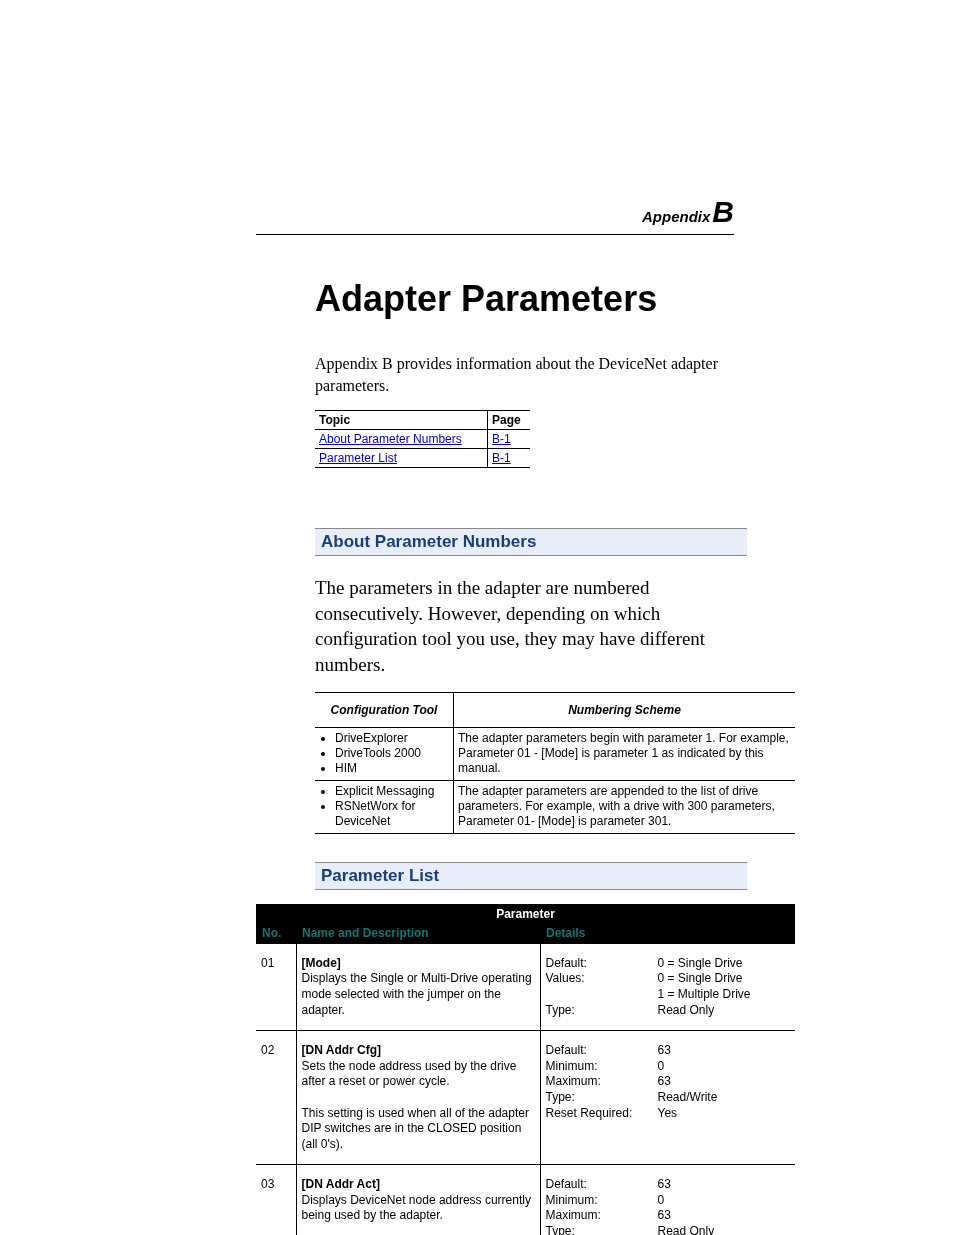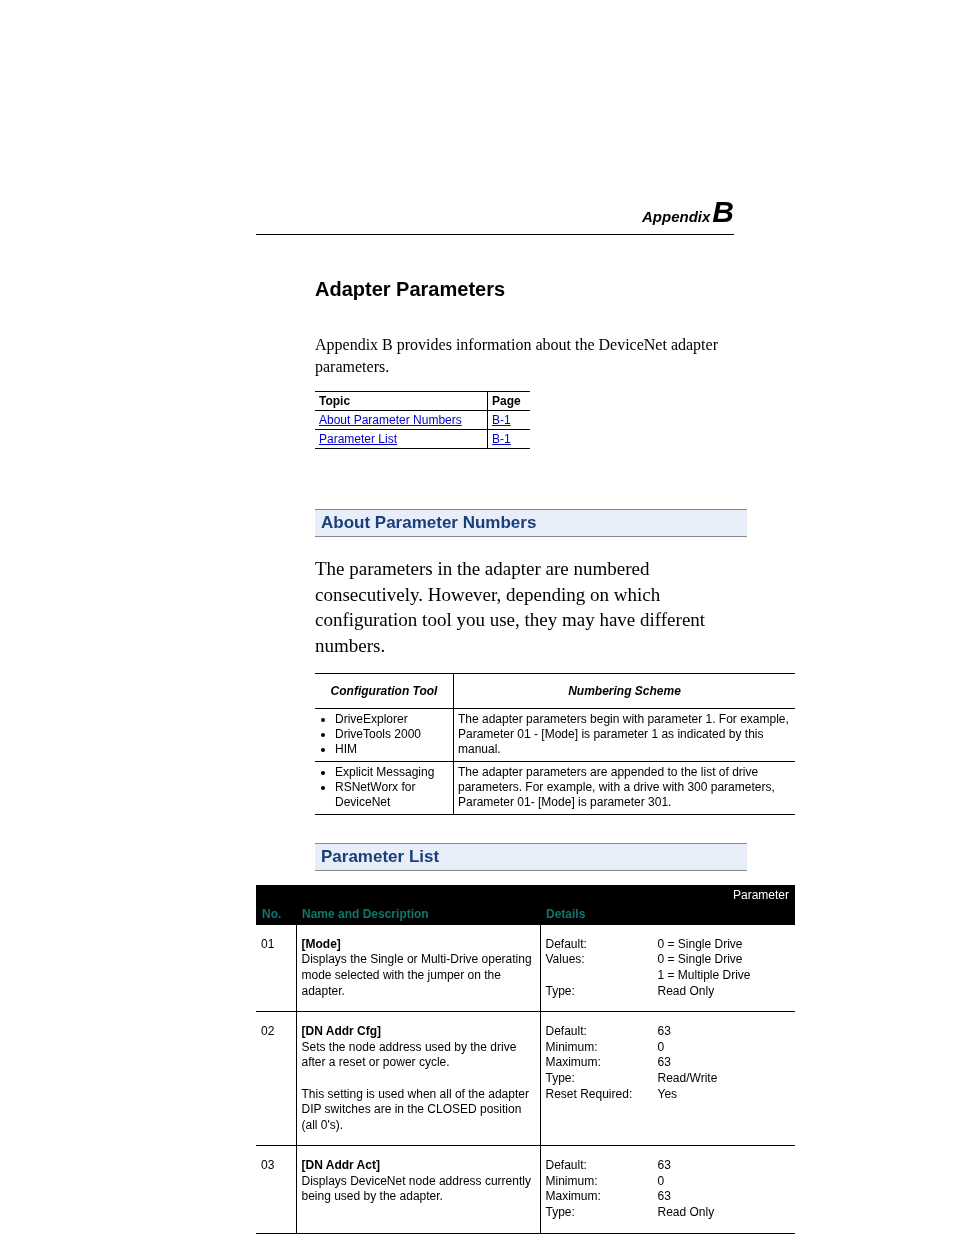--- a/index.html
+++ b/index.html
@@ -39,21 +39,21 @@
     margin: 0;
   }
   .rule-top {
     position: absolute;
     top: 234px;
     left: 256px;
     right: 220px;
   }
   h1.title {
     font-family: Arial, Helvetica, sans-serif;
-    font-size: 20px;
+    font-size: 36px;
     font-weight: bold;
     margin: 78px 0 0 0;
   }
   .intro {
     font-size: 16px;
     line-height: 1.35;
     margin-top: 33px;
     margin-bottom: 14px;
     font-family: Liberation Serif, serif;
   }
@@ -141,23 +141,23 @@
     margin-left: -59px;
     margin-top: 14px;
   }
   .param-table {
     width: 539px;
     font-size: 12px;
   }
   .param-table thead .super-row th {
     background: #000;
     color: #fff;
-    text-align: right;
+    text-align: center;
     padding: 3px 6px;
-    font-weight: normal;
+    font-weight: bold;
   }
   .param-table thead .head-row th {
     background: #000;
     color: #0f766e;
     text-align: left;
     padding: 2px 6px 4px 6px;
     font-weight: bold;
     vertical-align: top;
   }
   .param-table td {

